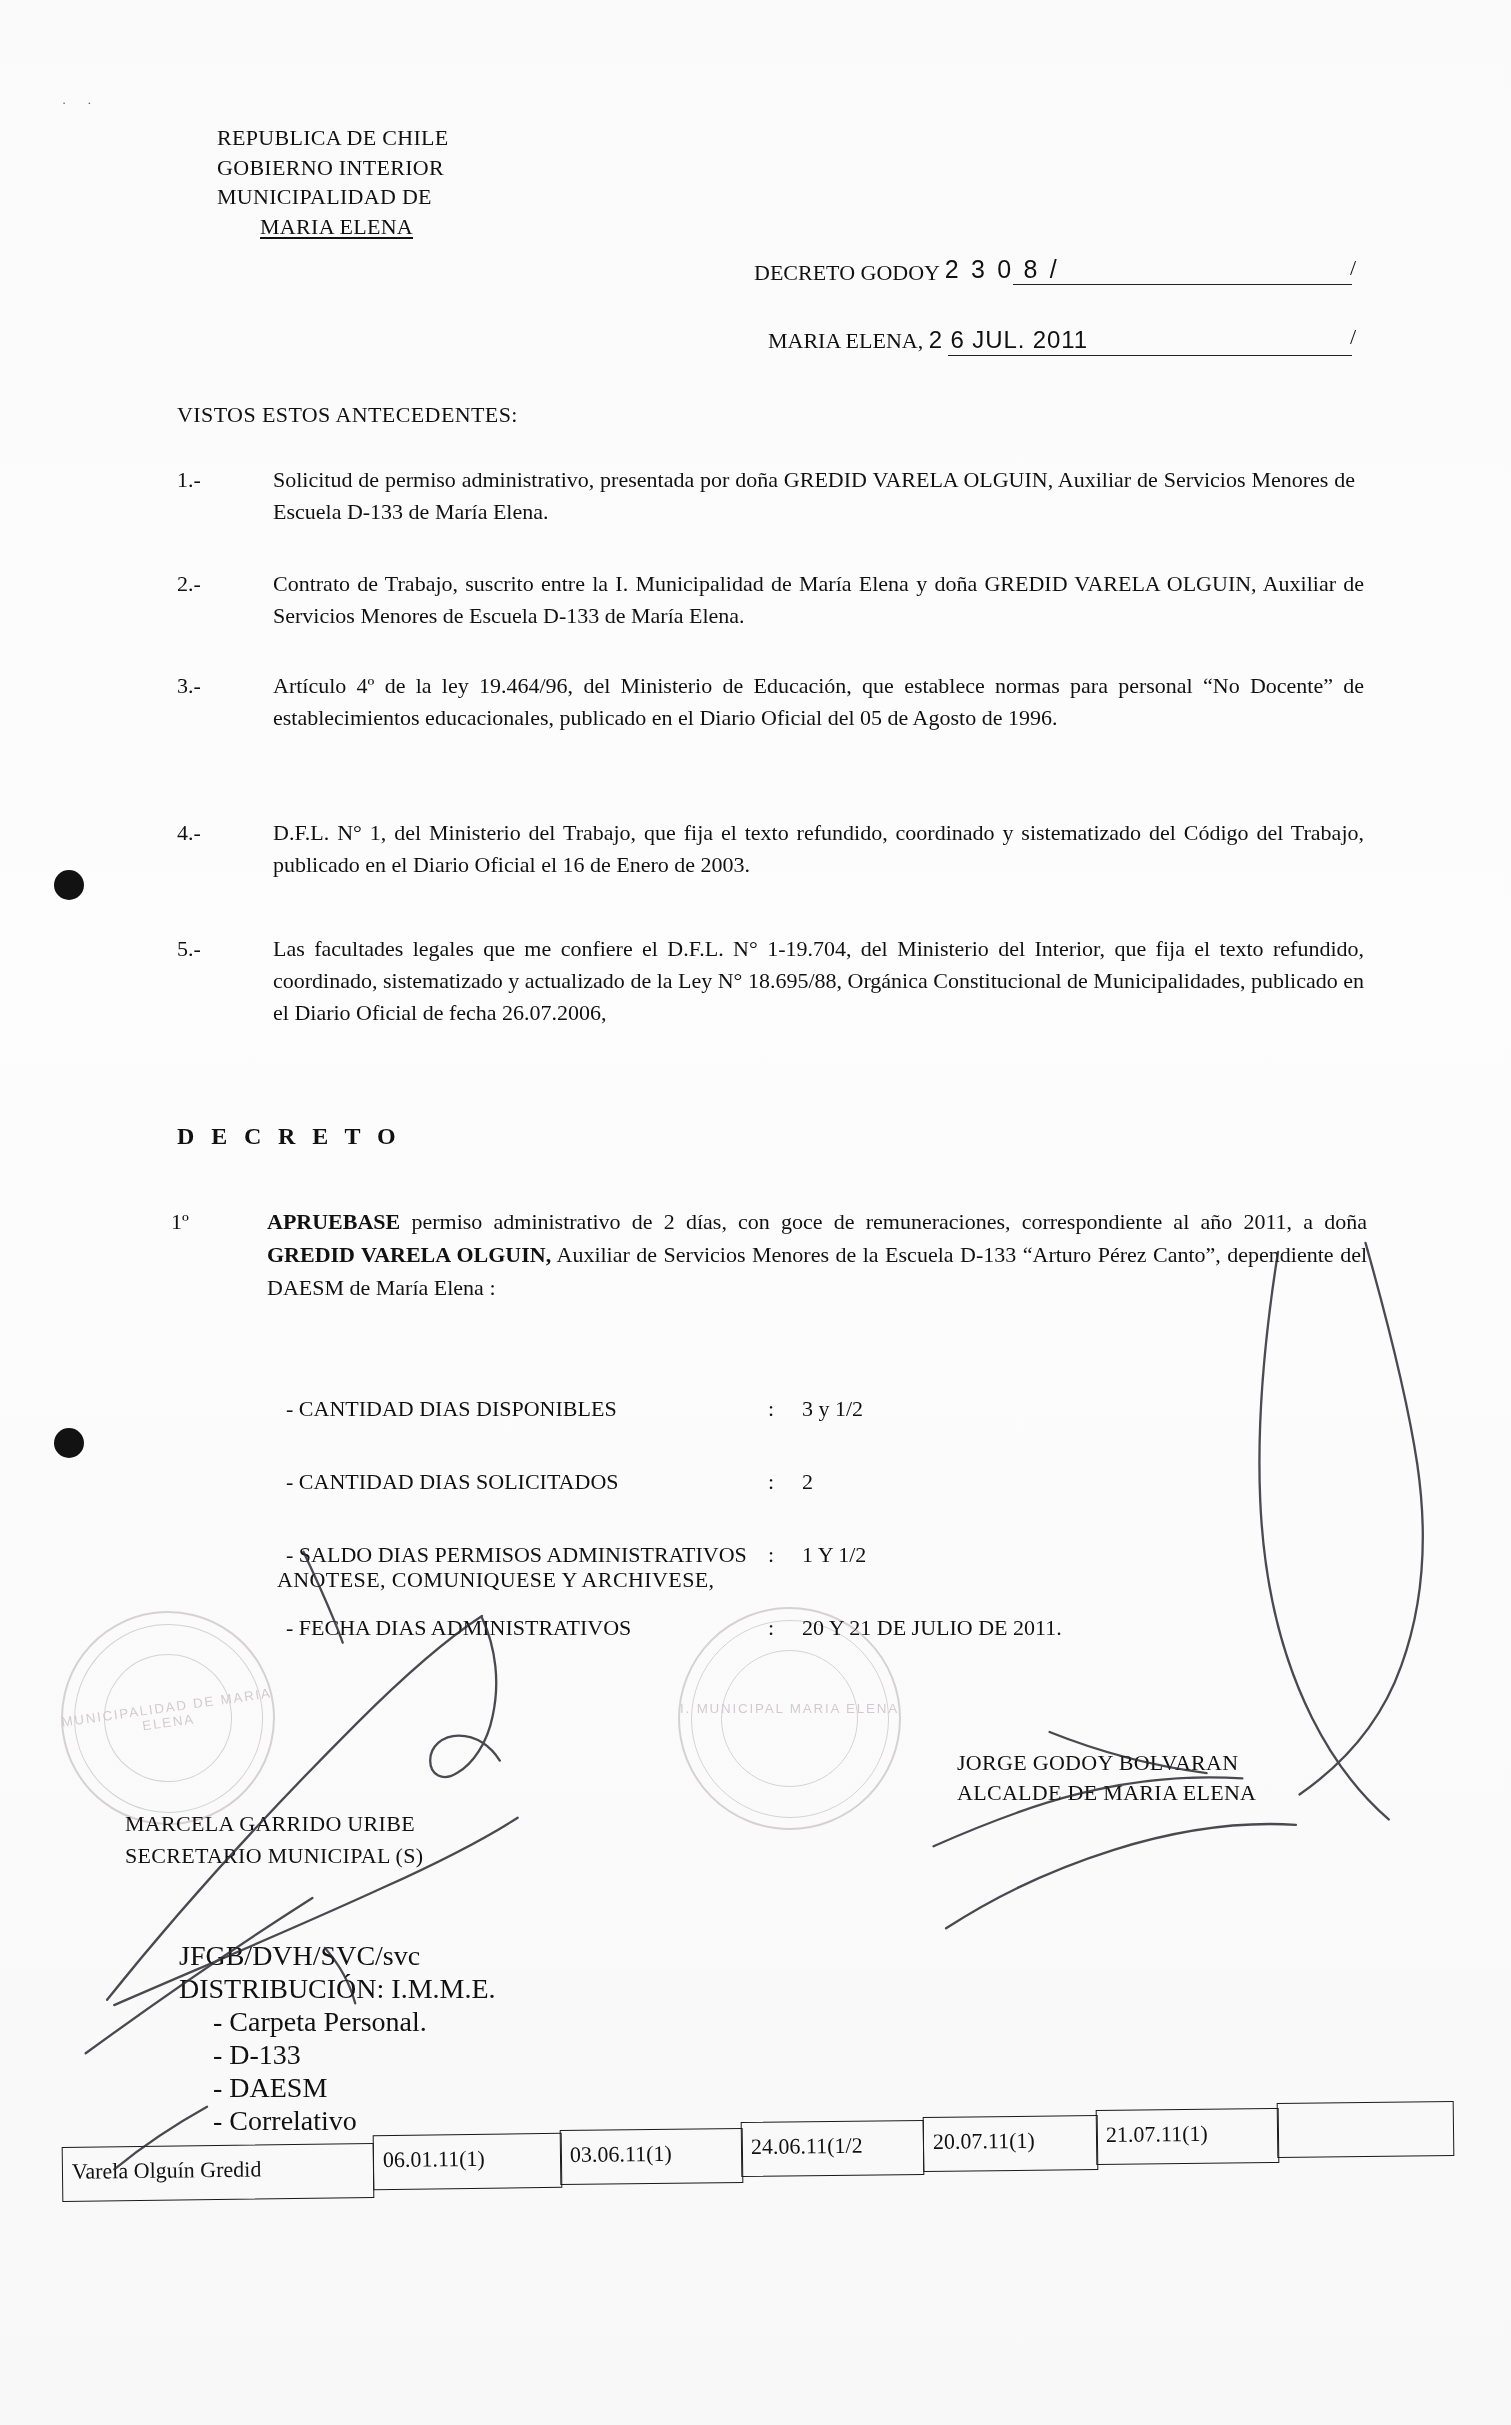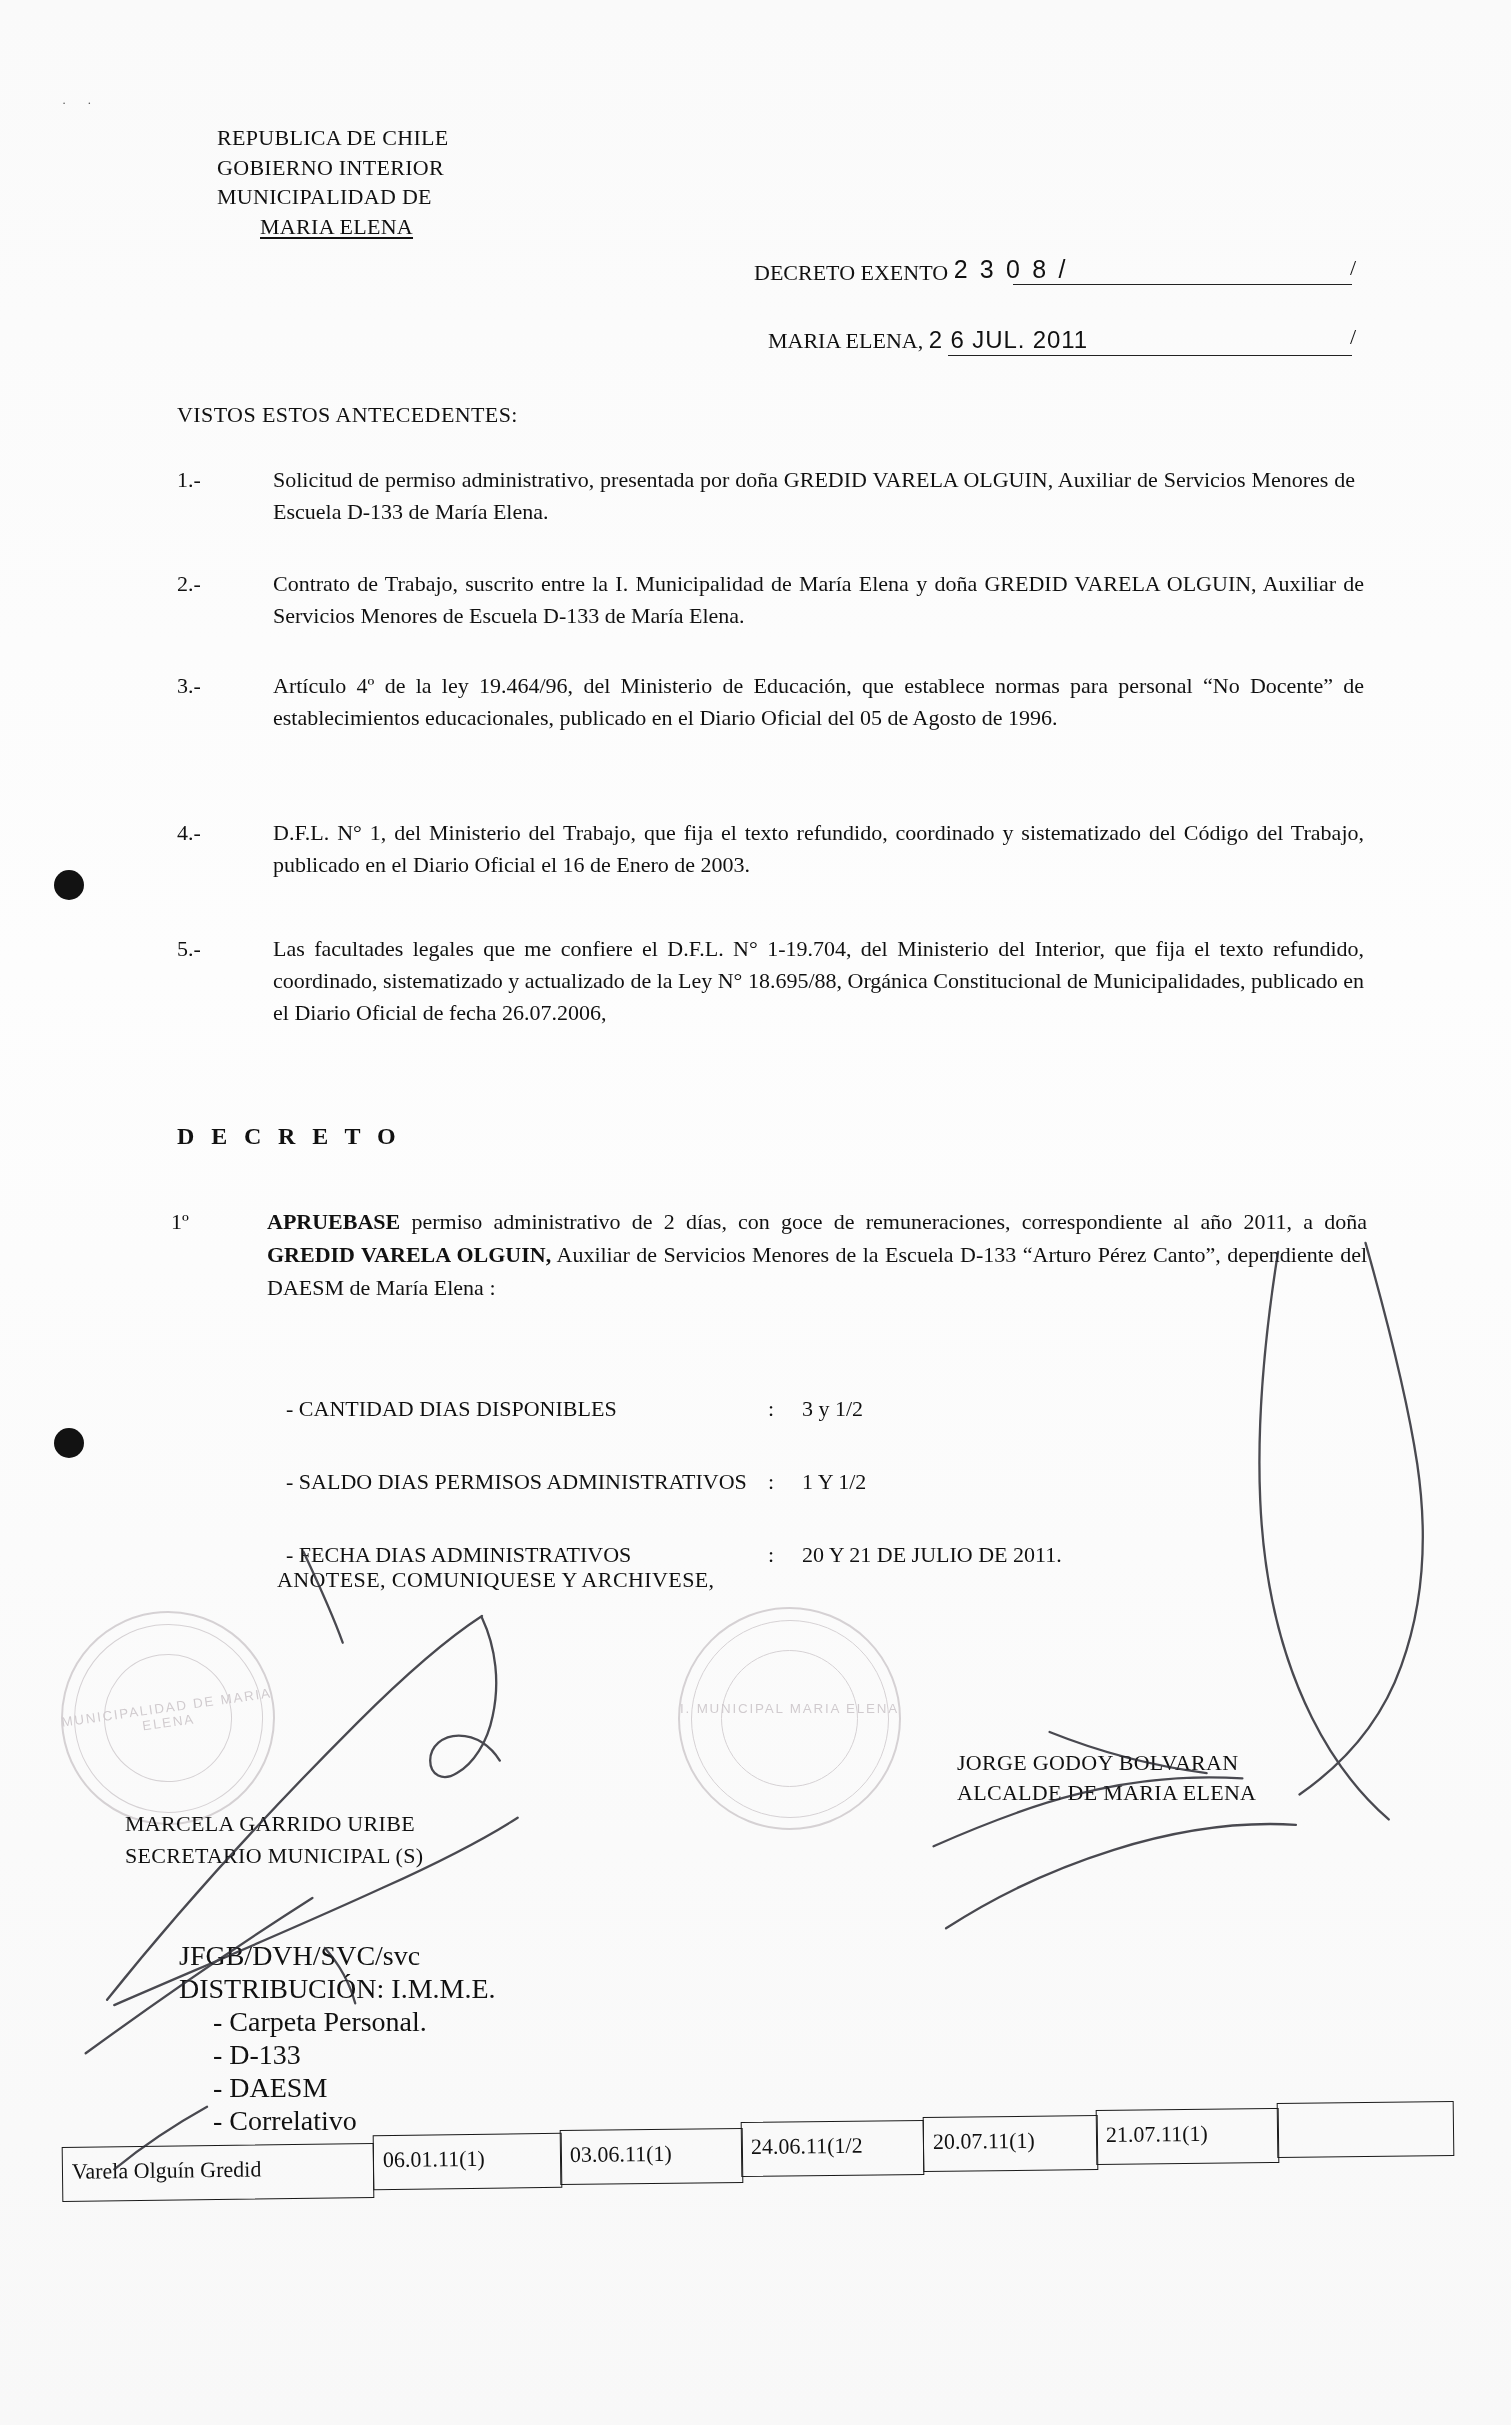--- a/index.html
+++ b/index.html
@@ -330,21 +330,21 @@
   <div class="content">
 
     <div class="header-org">
       <div>REPUBLICA DE CHILE</div>
       <div>GOBIERNO INTERIOR</div>
       <div>MUNICIPALIDAD DE</div>
       <div class="indent">MARIA ELENA</div>
     </div>
 
     <div class="decreto-line">
-      <span>DECRETO EXENTO</span>
+      <span>DECRETO GODOY</span>
       <span class="decreto-num">2 3 0 8 /</span>
     </div>
     <div class="decreto-rule"></div>
     <div class="decreto-slash">/</div>
 
     <div class="ciudad-line">
       <span>MARIA ELENA,</span>
       <span class="fecha-stamp">2 6 JUL. 2011</span>
     </div>
     <div class="ciudad-rule"></div>
@@ -378,20 +378,23 @@
     <div class="art1">
       <span class="num">1º</span>
       <div class="body">
         <span class="bold">APRUEBASE</span><span> permiso administrativo de 2    días, con goce de remuneraciones, correspondiente al año 2011, a doña </span><span class="bold">GREDID VARELA OLGUIN,</span><span> Auxiliar de Servicios Menores de la Escuela D-133 “Arturo Pérez Canto”,    dependiente del DAESM de María Elena :</span>
       </div>
     </div>
 
     <div class="datarows">
       <div class="row">
         <span class="label">- CANTIDAD DIAS DISPONIBLES</span><span class="colon">:</span><span class="val">3 y 1/2</span>
+      </div>
+      <div class="row">
+        <span class="label">- CANTIDAD DIAS SOLICITADOS</span><span class="colon">:</span><span class="val">2</span>
       </div>
       <div class="row">
         <span class="label">- SALDO DIAS PERMISOS ADMINISTRATIVOS</span><span class="colon">:</span><span class="val">1 Y 1/2</span>
       </div>
       <div class="row">
         <span class="label">- FECHA DIAS ADMINISTRATIVOS</span><span class="colon">:</span><span class="val">20 Y 21 DE JULIO DE 2011.</span>
       </div>
     </div>
 
     <div class="anotese">ANOTESE, COMUNIQUESE Y ARCHIVESE,</div>

